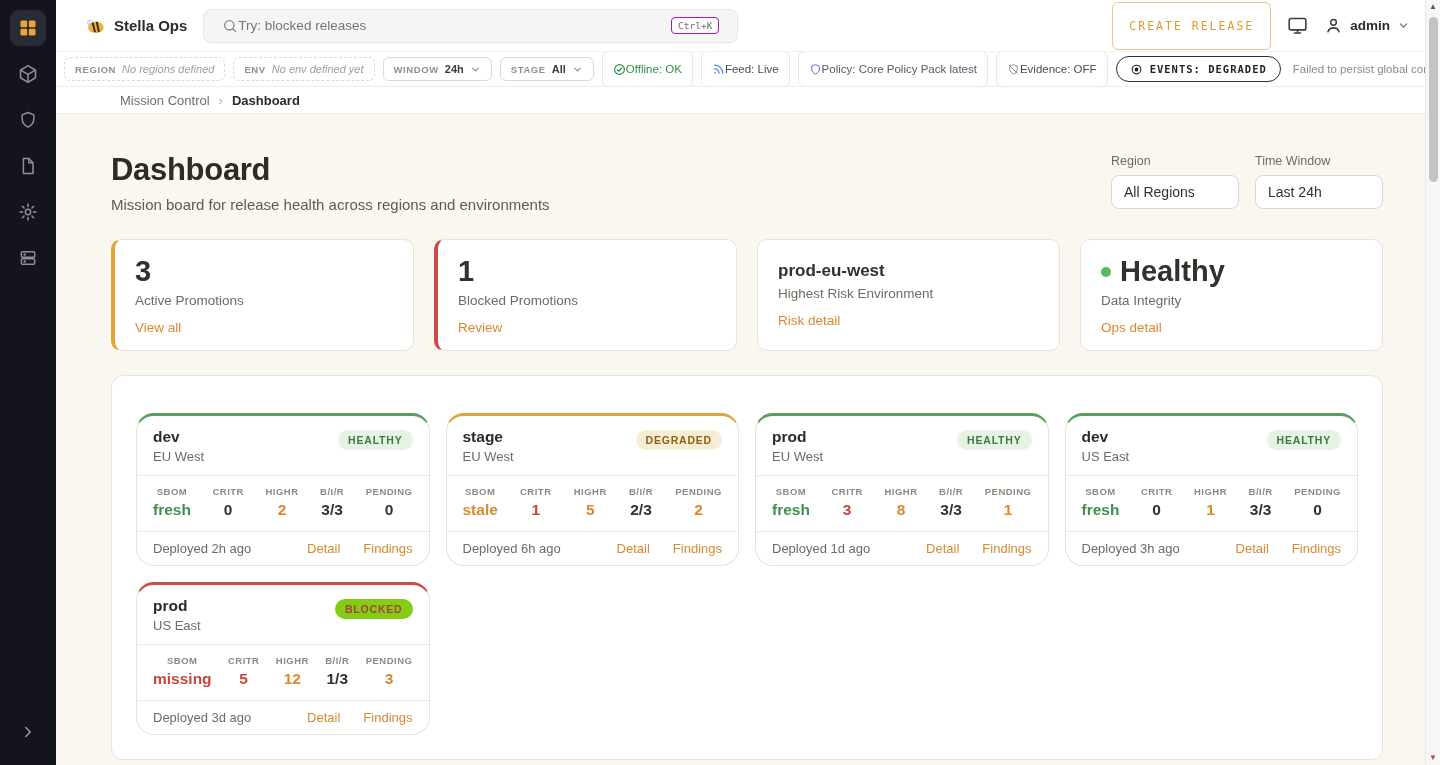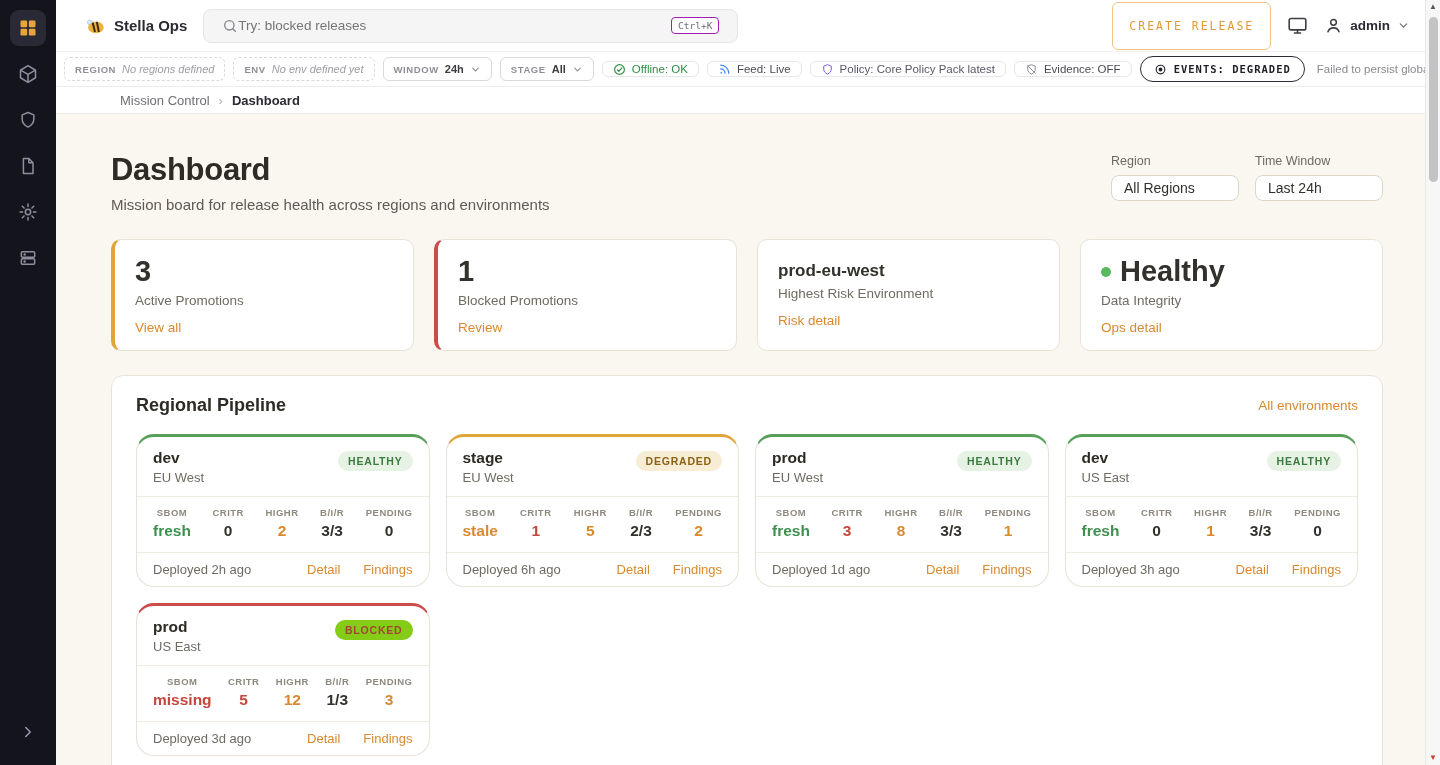--- a/index.html
+++ b/index.html
@@ -37,21 +37,21 @@
 
   
   .contextbar { height:35px; background:#fff; border-bottom:1px solid #ededed; display:flex; align-items:center; gap:8px; padding:0 16px 0 8px; white-space:nowrap; overflow:hidden; }
   .chip { height:24px; display:inline-flex; align-items:center; gap:6px; border:1px dashed #d9d9de; border-radius:6px; padding:0 10px; }
   .chip.solid { border-style:solid; cursor:pointer; }
   .chip-label { font-size:9.5px; font-weight:700; letter-spacing:.6px; color:#8e8e96; }
   .chip-value { font-size:11px; color:#9c9ca4; }
   .chip-value.italic { font-style:italic; }
   .chip.solid .chip-value { color:#3b3b42; font-weight:600; }
   .chip .chev { width:11px; height:11px; color:#8e8e96; }
-  .status-chip { height:16px; display:inline-flex; align-items:center; gap:6px; border:1px solid #e7e7ea; border-radius:6px; padding:0 10px; font-size:11.5px; color:#4c4c54; cursor:pointer; }
+  .status-chip { height:36px; display:inline-flex; align-items:center; border:1px solid #e7e7ea; border-radius:6px; padding:0 10px; font-size:11.5px; color:#4c4c54; cursor:pointer; }
   .status-chip svg { width:13px; height:13px; }
   .st-green { color:#2f8f46; } .st-green svg { color:#2f8f46; }
   .st-blue svg { color:#3b82f6; }
   .st-purple svg { color:#7c5cd6; } .st-purple { color:#5c5668; }
   .st-gray svg { color:#8a8a92; }
   .events-pill { height:26px; display:inline-flex; align-items:center; gap:7px; border:1.5px solid #2c2c33; border-radius:999px; padding:0 13px; font-family:"DejaVu Sans Mono",monospace; font-size:10.5px; letter-spacing:1px; color:#1f1f26; font-weight:700; cursor:pointer; }
   .events-pill svg { width:13px; height:13px; }
   .ctx-warning { font-size:11.5px; color:#8a8a8f; margin-left:4px; }
 
   
@@ -60,21 +60,21 @@
   .breadcrumb .sep { color:#b4b4ba; }
   .breadcrumb .current { color:#2b2b33; font-weight:600; }
 
   
   .content { flex:1; padding:38px 57px 0 55px; overflow:hidden; }
   .page-head { display:flex; justify-content:space-between; align-items:flex-start; }
   .page-title { font-size:31px; font-weight:800; color:#2e2b25; letter-spacing:-.3px; }
   .page-subtitle { font-size:15px; color:#5f5b52; margin-top:8px; }
   .page-filters { display:flex; gap:16px; padding-top:2px; }
   .filter-label { font-size:12.5px; color:#6d6a60; margin-bottom:7px; }
-  .filter-select { height:26px; background:#fff; border:1px solid #ded7c8; border-radius:8px; padding:10px 12px; display:flex; align-items:center; font-size:14px; color:#33312c; cursor:pointer; min-width:128px; }
+  .filter-select { height:34px; background:#fff; border:1px solid #ded7c8; border-radius:8px; padding:10px 12px; display:flex; align-items:center; font-size:14px; color:#33312c; cursor:pointer; min-width:128px; }
 
   
   .stat-cards { margin-top:26px; display:grid; grid-template-columns:repeat(4,1fr); gap:20px; }
   .stat-card { background:#fff; border:1px solid #e9e3d7; border-radius:10px; padding:15px 20px 14px; min-height:109px; }
   .stat-card.accent-warn { border-left:4px solid #e0a53a; }
   .stat-card.accent-crit { border-left:4px solid #cc4b4b; }
   .stat-value { font-size:29px; font-weight:700; color:#33312c; line-height:1.15; display:flex; align-items:center; gap:9px; }
   .stat-value.compact { font-size:17px; padding-top:6px; }
   .health-dot { width:10px; height:10px; border-radius:50%; background:#5cb85c; display:inline-block; }
   .stat-label { font-size:13.5px; color:#6f6b62; margin-top:5px; }
@@ -321,24 +321,20 @@
       </div>
 
       <div class="stat-cards" id="stat-cards">
           <div class="stat-card accent-warn"><div class="stat-value">3</div><div class="stat-label">Active Promotions</div><a class="card-link">View all</a></div>
           <div class="stat-card accent-crit"><div class="stat-value">1</div><div class="stat-label">Blocked Promotions</div><a class="card-link">Review</a></div>
           <div class="stat-card"><div class="stat-value compact">prod-eu-west</div><div class="stat-label">Highest Risk Environment</div><a class="card-link">Risk detail</a></div>
           <div class="stat-card"><div class="stat-value"><span class="health-dot"></span>Healthy</div><div class="stat-label">Data Integrity</div><a class="card-link">Ops detail</a></div>
         </div>
 
       <section class="pipeline-panel">
-        <div class="panel-head">
-          <h2 class="panel-title">Regional Pipeline</h2>
-          <a class="card-link">All environments</a>
-        </div>
         <div class="cards-grid" id="pipeline-cards">
             <div class="pipe-card tone-ok">
               <div class="pc-head">
                 <div>
                   <div class="pc-env">dev</div>
                   <div class="pc-region">EU West</div>
                 </div>
                 <span class="badge badge-ok">HEALTHY</span>
               </div>
               <div class="pc-stats">

